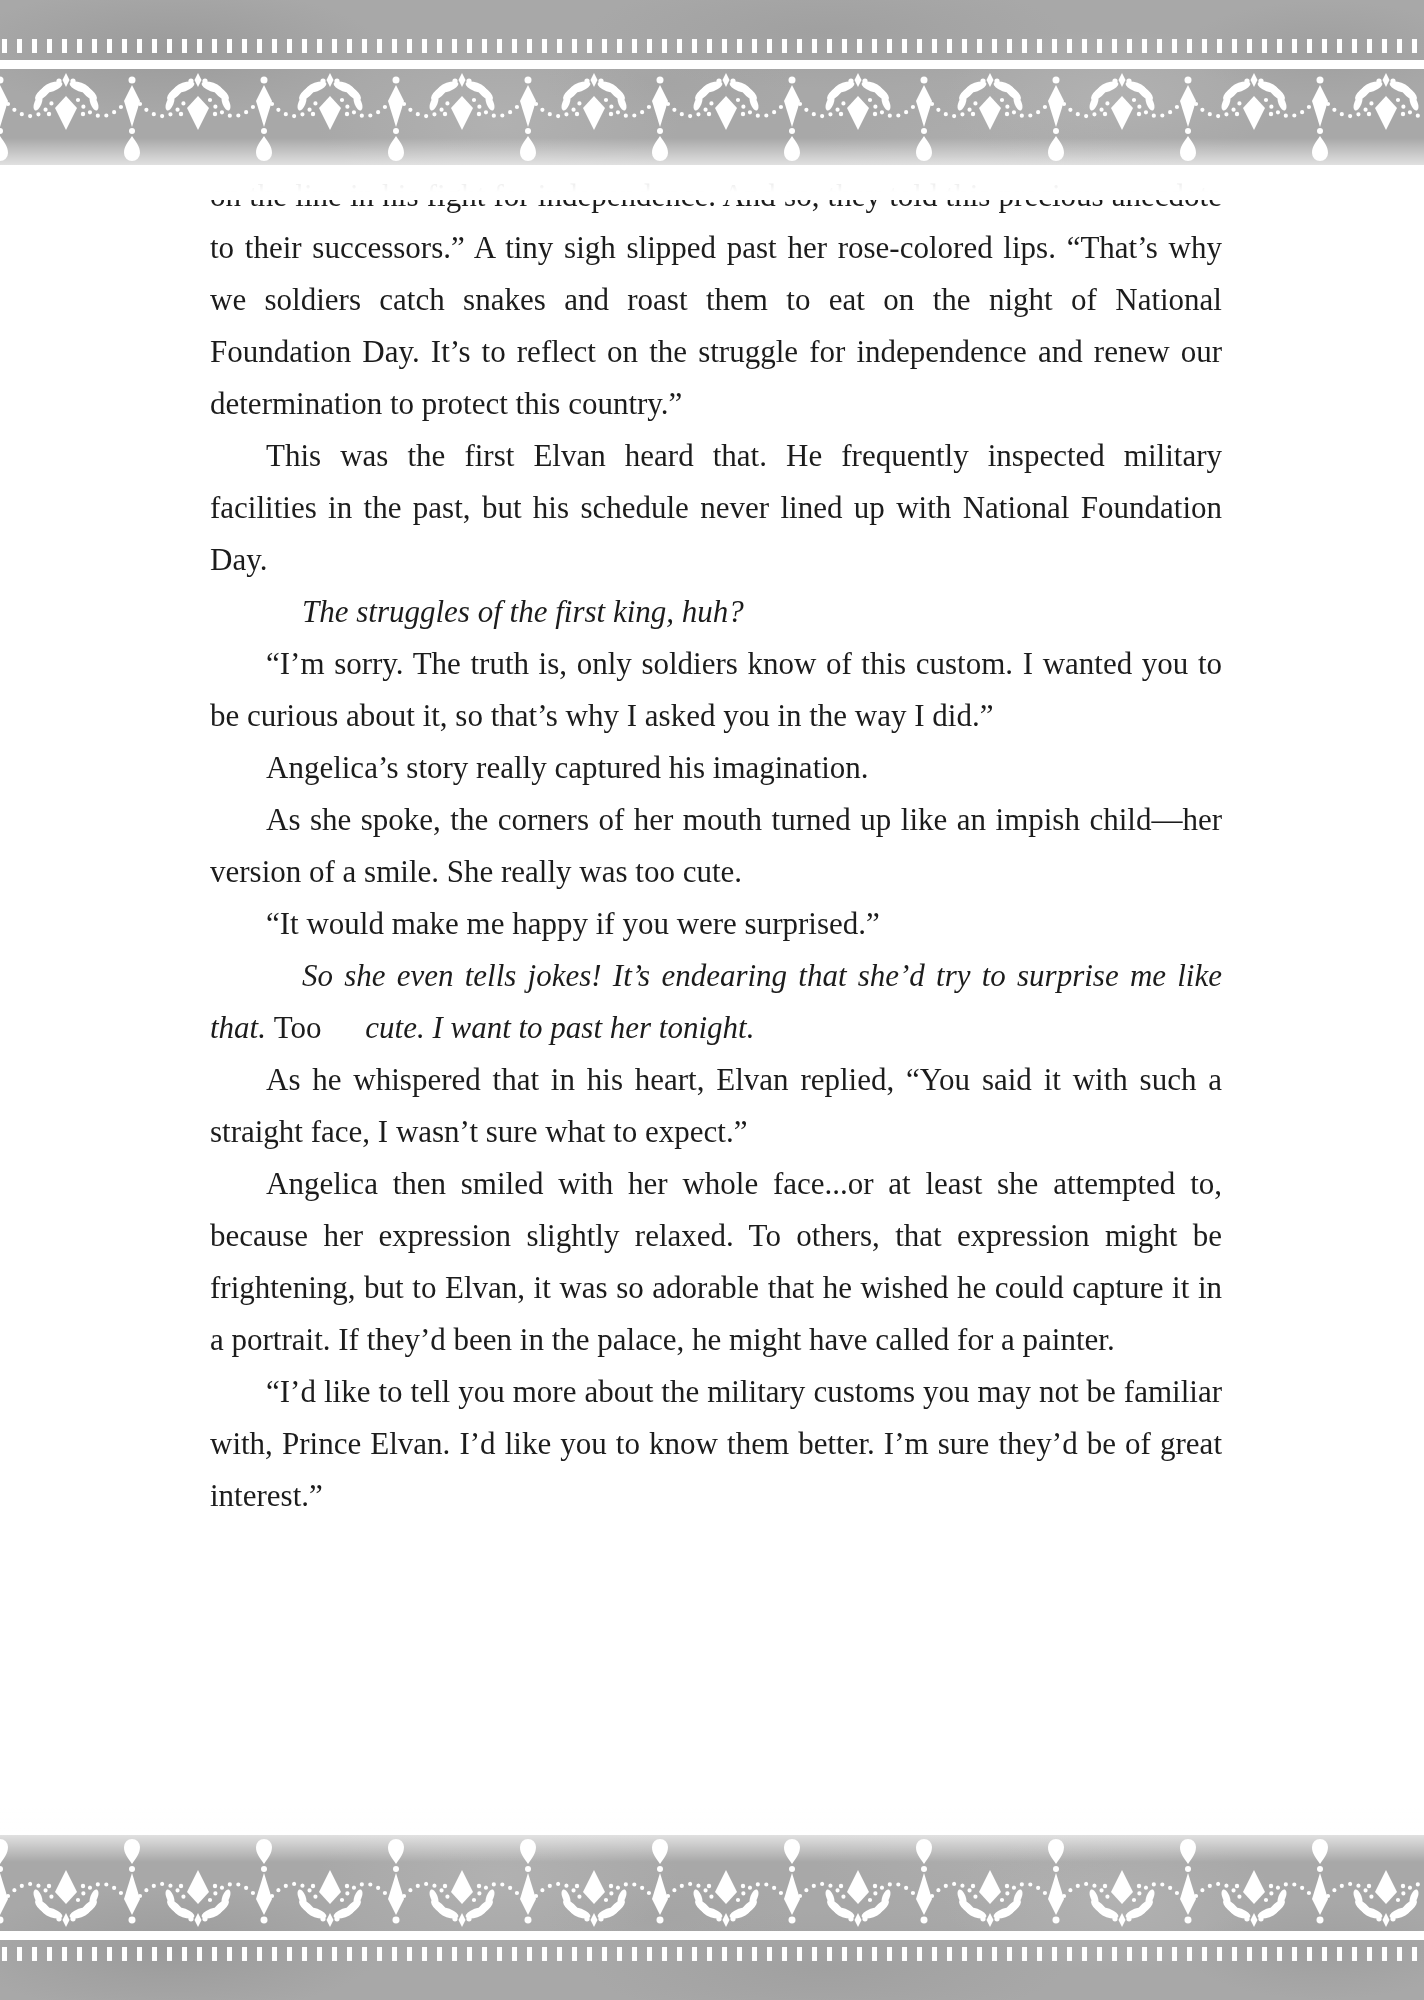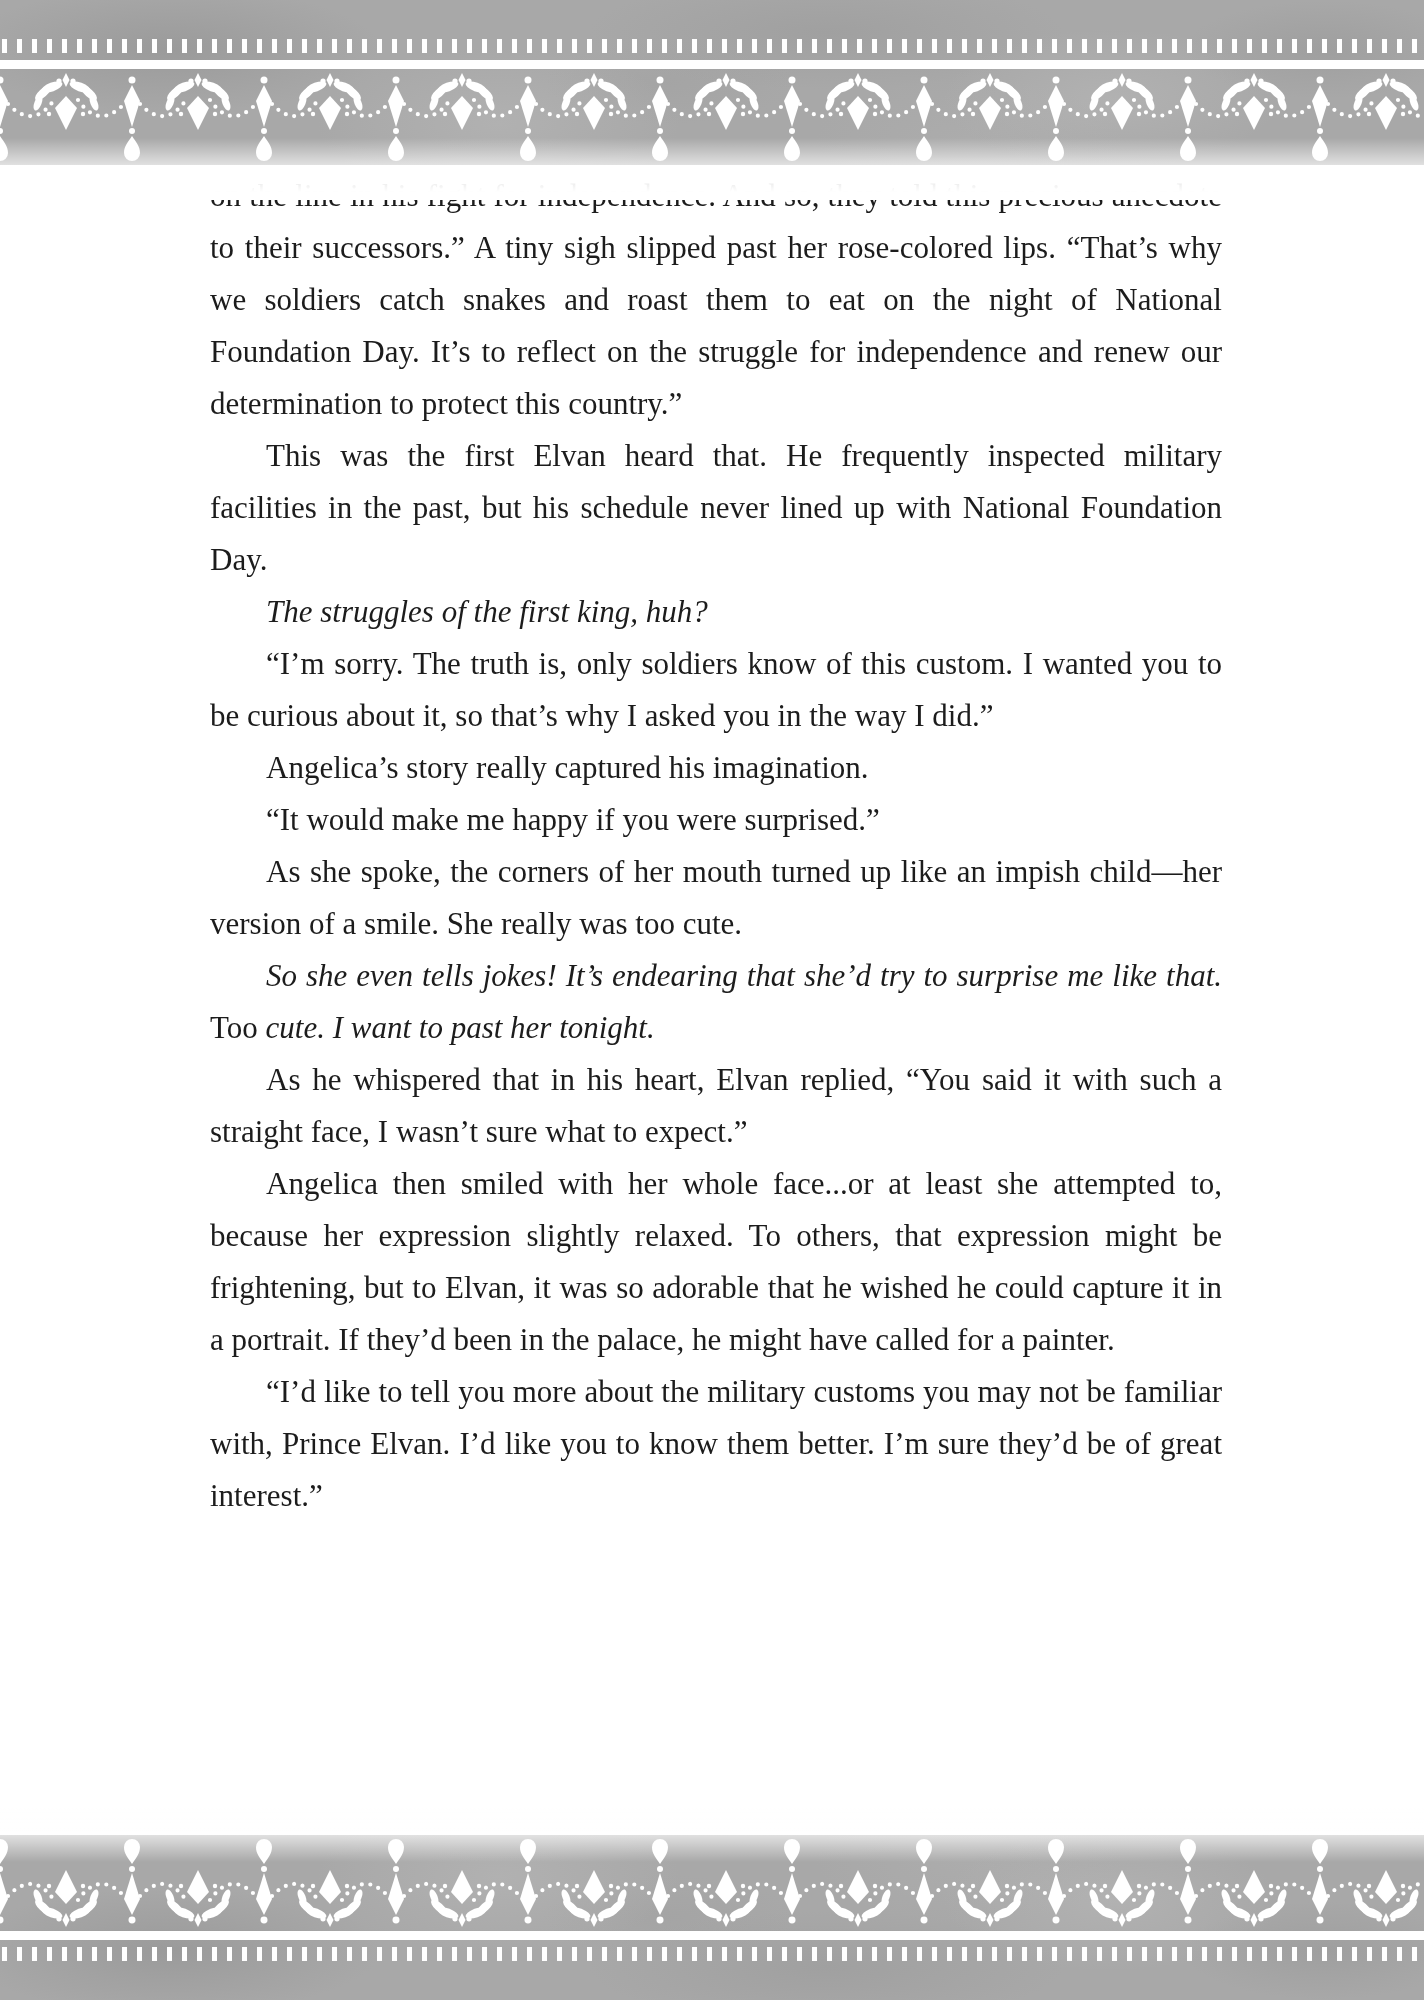--- a/index.html
+++ b/index.html
@@ -68,21 +68,21 @@
     left: 210px; top: 170px;
     width: 1012px;
     font-size: 31px;
     line-height: 52px;
     color: #1c1c1c;
     text-align: justify;
     hyphens: auto;
   }
   .text-block p { margin: 0; }
   .text-block p.indent { text-indent: 56px; font-family: Liberation Serif, serif; }
-  .italic { font-style: italic; }
+  .italic { font-style: italic; margin-left: 36px; }
 </style>
 </head>
 <body>
 
 <div class="page">
 
   <div class="band band-top">
     <div class="texture"></div>
     <div class="dash-row"></div>
     <div class="divider-bar"></div>
@@ -124,22 +124,22 @@
     </svg>
     <div class="fade"></div>
   </div>
 
   <div class="text-block">
       <p><span>on the line in his fight for independence. And so, they told this precious anecdote to their successors.” A tiny sigh slipped past her rose-colored lips. “That’s why we soldiers catch snakes and roast them to eat on the night of National Foundation Day. It’s to reflect on the struggle for independence and renew our determination to protect this country.”</span></p>
       <p class="indent"><span>This was the first Elvan heard that. He frequently inspected military facilities in the past, but his schedule never lined up with National Foundation Day.</span></p>
       <p class="indent"><span class="italic">The struggles of the first king, huh?</span></p>
       <p class="indent"><span>“I’m sorry. The truth is, only soldiers know of this custom. I wanted you to be curious about it, so that’s why I asked you in the way I did.”</span></p>
       <p class="indent"><span>Angelica’s story really captured his imagination.</span></p>
+      <p class="indent"><span>As she spoke, the corners of her mouth turned up like an impish child—her version of a smile. She really was too cute.</span></p>
       <p class="indent"><span>“It would make me happy if you were surprised.”</span></p>
-      <p class="indent"><span>As she spoke, the corners of her mouth turned up like an impish child—her version of a smile. She really was too cute.</span></p>
       <p class="indent"><span class="italic">So she even tells jokes! It’s endearing that she’d try to surprise me like that. </span><span>Too </span><span class="italic">cute. I want to past her tonight.</span></p>
       <p class="indent"><span>As he whispered that in his heart, Elvan replied, “You said it with such a straight face, I wasn’t sure what to expect.”</span></p>
       <p class="indent"><span>Angelica then smiled with her whole face...or at least she attempted to, because her expression slightly relaxed. To others, that expression might be frightening, but to Elvan, it was so adorable that he wished he could capture it in a portrait. If they’d been in the palace, he might have called for a painter.</span></p>
       <p class="indent"><span>“I’d like to tell you more about the military customs you may not be familiar with, Prince Elvan. I’d like you to know them better. I’m sure they’d be of great interest.”</span></p>
     </div>
 
   <div class="band band-bottom">
     <div class="texture"></div>
     <div class="dash-row"></div>
     <div class="divider-bar"></div>

